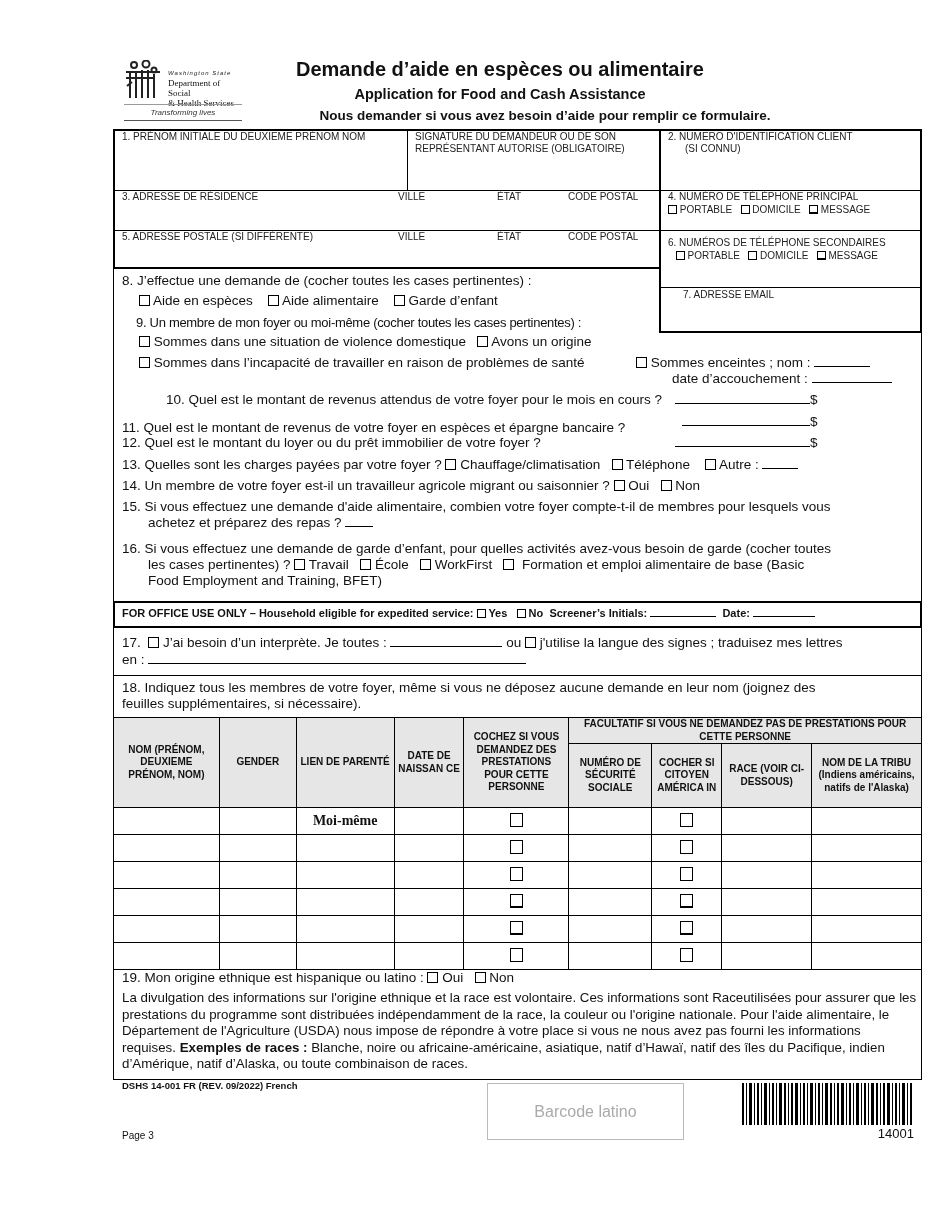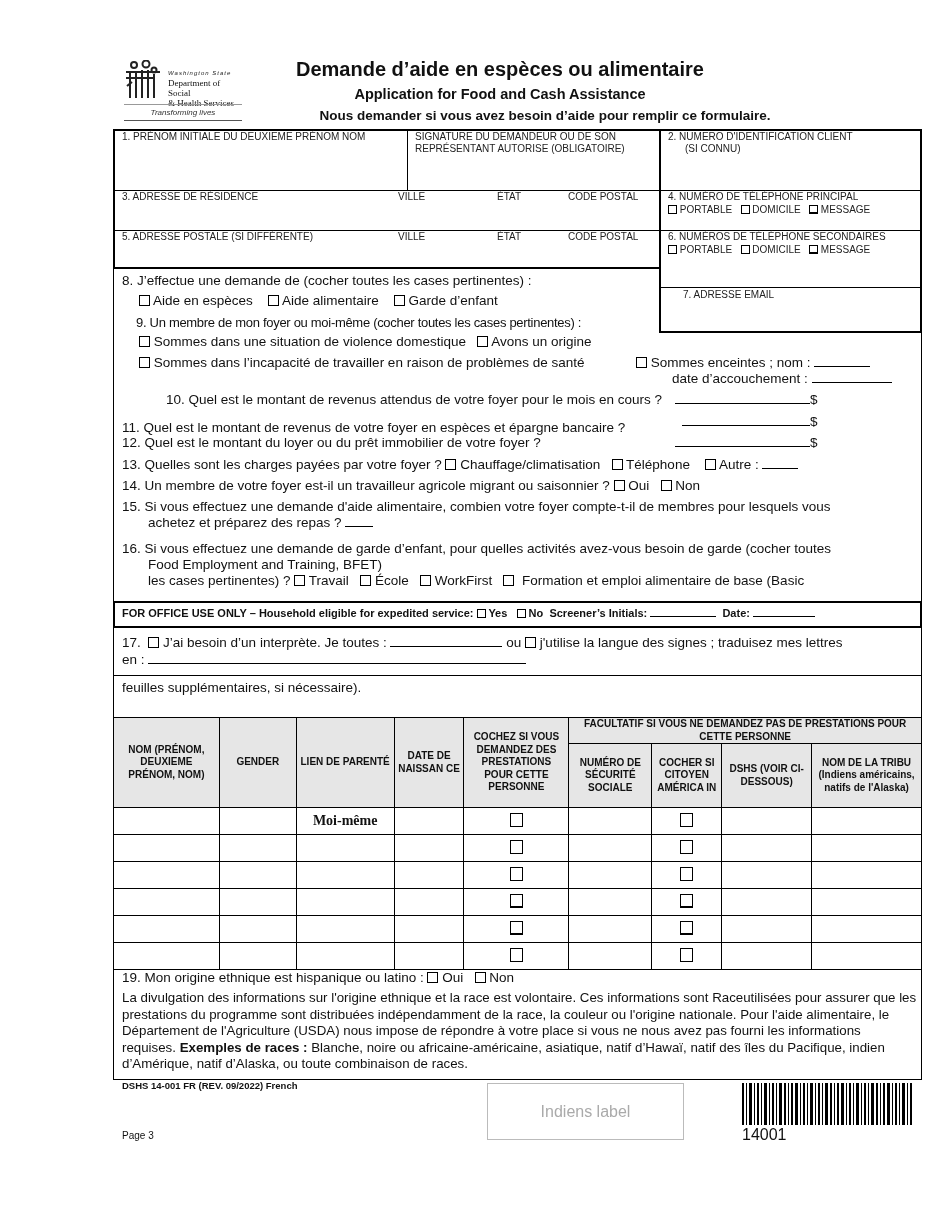--- a/index.html
+++ b/index.html
@@ -29,21 +29,21 @@
 
   
   table.hh { border-collapse: collapse; position: absolute; left: 113px; top: 717px; width: 809px; }
   table.hh td, table.hh th { border: 1px solid #000; }
   table.hh th { background: #e6e6e6; font-size: 10px; font-weight: bold; text-align: center; line-height: 12.5px; color: #111; padding: 0 2px; }
   table.hh td { height: 27px; text-align: center; font-size: 14px; }
   .moi { font-family: "Liberation Serif", serif; font-weight: bold; font-size: 15px; }
 
   .barcode-label { left: 487px; top: 1083px; width: 197px; height: 57px; border: 1px solid #bbb; color: #aaa; font-size: 16px; text-align: center; line-height: 55px; }
   .barcode { left: 742px; top: 1083px; width: 172px; height: 42px; }
-  .barcode-num { left: 742px; top: 1126px; width: 172px; text-align: left; font-size: 16px; }
+  .barcode-num { left: 742px; top: 1126px; width: 172px; text-align: right; font-size: 13px; }
 </style>
 </head>
 <body>
 
 <div class="abs logo">
   <svg class="mark" viewBox="0 0 38 40">
     <g fill="none" stroke="#222" stroke-width="2">
       <circle cx="10" cy="5" r="3"></circle>
         <circle cx="22" cy="4" r="3.5"></circle>
         <circle cx="30" cy="10" r="2.5"></circle>
@@ -107,21 +107,21 @@
     <span class="cb-sm cb-thick"></span>
     <span>MESSAGE</span>
   </div>
 </div>
 
 <div class="abs lbl" style="left:122px;top:231px;">5.  ADRESSE POSTALE (SI DIFFÉRENTE)</div>
 <div class="abs lbl" style="left:398px;top:231px;">VILLE</div>
 <div class="abs lbl" style="left:497px;top:231px;">ÉTAT</div>
 <div class="abs lbl" style="left:568px;top:231px;">CODE POSTAL</div>
 
-<div class="abs lbl" style="left:668px;top:231px;">
+<div class="abs lbl" style="left:668px;top:237px;text-align:center;">
   <div>6. NUMÉROS DE TÉLÉPHONE SECONDAIRES</div>
   <div style="margin-top:1px;">
     <span class="cb-sm"></span>
     <span>PORTABLE</span>&nbsp;&nbsp;
     <span class="cb-sm"></span>
     <span>DOMICILE</span>&nbsp;&nbsp;
     <span class="cb-sm cb-thick"></span>
     <span>MESSAGE</span>
   </div>
 </div>
@@ -195,32 +195,32 @@
   <span>Non</span>
 </div>
 
 <div class="abs q" style="left:122px;top:499px;">
   <div>15.  Si vous effectuez une demande d'aide alimentaire, combien votre foyer compte-t-il de membres pour lesquels vous</div>
   <div style="padding-left:26px;"><span>achetez et préparez des repas ?</span> <span class="uline" style="width:28px;"></span></div>
 </div>
 
 <div class="abs q" style="left:122px;top:541px;">
   <div>16.  Si vous effectuez une demande de garde d’enfant, pour quelles activités avez-vous besoin de garde (cocher toutes</div>
-  <div style="padding-left:26px;">Food Employment and Training, BFET)</div>
   <div style="padding-left:26px;">
     <span>les cases pertinentes) ?</span>
     <span class="cb"></span>
     <span>Travail</span>&nbsp;&nbsp;
     <span class="cb"></span>
     <span>École</span>&nbsp;&nbsp;
     <span class="cb"></span>
     <span>WorkFirst</span>&nbsp;&nbsp;
     <span class="cb"></span>&nbsp;
     <span>Formation et emploi alimentaire de base (Basic</span>
   </div>
+  <div style="padding-left:26px;">Food Employment and Training, BFET)</div>
 </div>
 
 <div class="abs" style="left:113px;top:601px;width:809px;height:27px;border:2px solid #000;"></div>
 <div class="abs" style="left:122px;top:607px;font-size:11px;font-weight:bold;white-space:nowrap;">
   <span>FOR OFFICE USE ONLY – Household eligible for expedited service:</span>
   <span class="cb-sm"></span>
   <span>Yes</span>&nbsp;&nbsp;
   <span class="cb-sm"></span>
   <span>No</span>&nbsp;
   <span>Screener’s Initials:</span>
@@ -239,20 +239,21 @@
   <span class="cb"></span>
   <span>j'utilise la langue des signes ; traduisez mes lettres</span>
 </div>
 <div class="abs q" style="left:122px;top:652px;">
   <span>en :</span>
   <span class="uline" style="width:378px;"></span>
 </div>
 
 <div class="abs" style="left:113px;top:676px;width:809px;height:42px;border-left:1px solid #000;border-right:1px solid #000;"></div>
 <div class="abs q" style="left:122px;top:680px;">
+  <div>18.  Indiquez tous les membres de votre foyer, même si vous ne déposez aucune demande en leur nom (joignez des</div>
   <div>feuilles supplémentaires, si nécessaire).</div>
 </div>
 
 <table class="hh">
   <colgroup>
     <col style="width:106px">
       <col style="width:77px">
       <col style="width:98px">
       <col style="width:70px">
     <col style="width:105px">
@@ -266,21 +267,21 @@
     <th rowspan="2">NOM (PRÉNOM, DEUXIEME PRÉNOM, NOM)</th>
     <th rowspan="2">GENDER</th>
     <th rowspan="2">LIEN DE PARENTÉ</th>
     <th rowspan="2">DATE DE NAISSAN CE</th>
     <th rowspan="2" style="height:90px;">COCHEZ SI VOUS DEMANDEZ DES PRESTATIONS POUR CETTE PERSONNE</th>
     <th colspan="4" style="height:26px;">FACULTATIF SI VOUS NE DEMANDEZ PAS DE PRESTATIONS POUR CETTE PERSONNE</th>
   </tr>
   <tr>
     <th>NUMÉRO DE SÉCURITÉ SOCIALE</th>
     <th>COCHER SI CITOYEN AMÉRICA IN</th>
-    <th>DSHS (VOIR CI-DESSOUS)</th>
+    <th>RACE (VOIR CI-DESSOUS)</th>
     <th>NOM DE LA TRIBU (Indiens américains, natifs de l'Alaska)</th>
   </tr>
   <tr>
     <td></td>
     <td></td>
     <td class="moi">Moi-même</td>
     <td></td>
     <td><span class="cb" style="width:13px;height:14px;"></span></td>
     <td></td>
     <td><span class="cb" style="width:13px;height:14px;"></span></td>
@@ -354,21 +355,21 @@
   <span>Non</span>
 </div>
 <div class="abs" style="left:122px;top:990px;width:795px;font-size:13.3px;line-height:16.6px;color:#111;">
   <span>La divulgation des informations sur l'origine ethnique et la race est volontaire. Ces informations sont Raceutilisées pour assurer que les prestations du programme sont distribuées indépendamment de la race, la couleur ou l'origine nationale. Pour l'aide alimentaire, le Département de l'Agriculture (USDA) nous impose de répondre à votre place si vous ne nous avez pas fourni les informations requises.</span>
   <b>Exemples de races :</b>
   <span>Blanche, noire ou africaine-américaine, asiatique, natif d’Hawaï, natif des îles du Pacifique, indien d’Amérique, natif d’Alaska, ou toute combinaison de races.</span>
 </div>
 
 <div class="abs" style="left:122px;top:1080px;font-size:9.5px;font-weight:bold;">DSHS 14-001 FR (REV. 09/2022) French</div>
 <div class="abs" style="left:122px;top:1130px;font-size:10px;">Page 3</div>
-<div class="abs barcode-label">Indiens label</div>
+<div class="abs barcode-label">Barcode latino</div>
 <svg class="abs barcode" viewBox="0 0 172 42" preserveAspectRatio="none">
   <g fill="#000">
     <rect x="0" y="0" width="2" height="42"></rect>
       <rect x="4" y="0" width="1" height="42"></rect>
       <rect x="7" y="0" width="3" height="42"></rect>
     <rect x="12" y="0" width="1" height="42"></rect>
       <rect x="15" y="0" width="2" height="42"></rect>
       <rect x="19" y="0" width="1" height="42"></rect>
     <rect x="22" y="0" width="3" height="42"></rect>
       <rect x="27" y="0" width="1" height="42"></rect>

